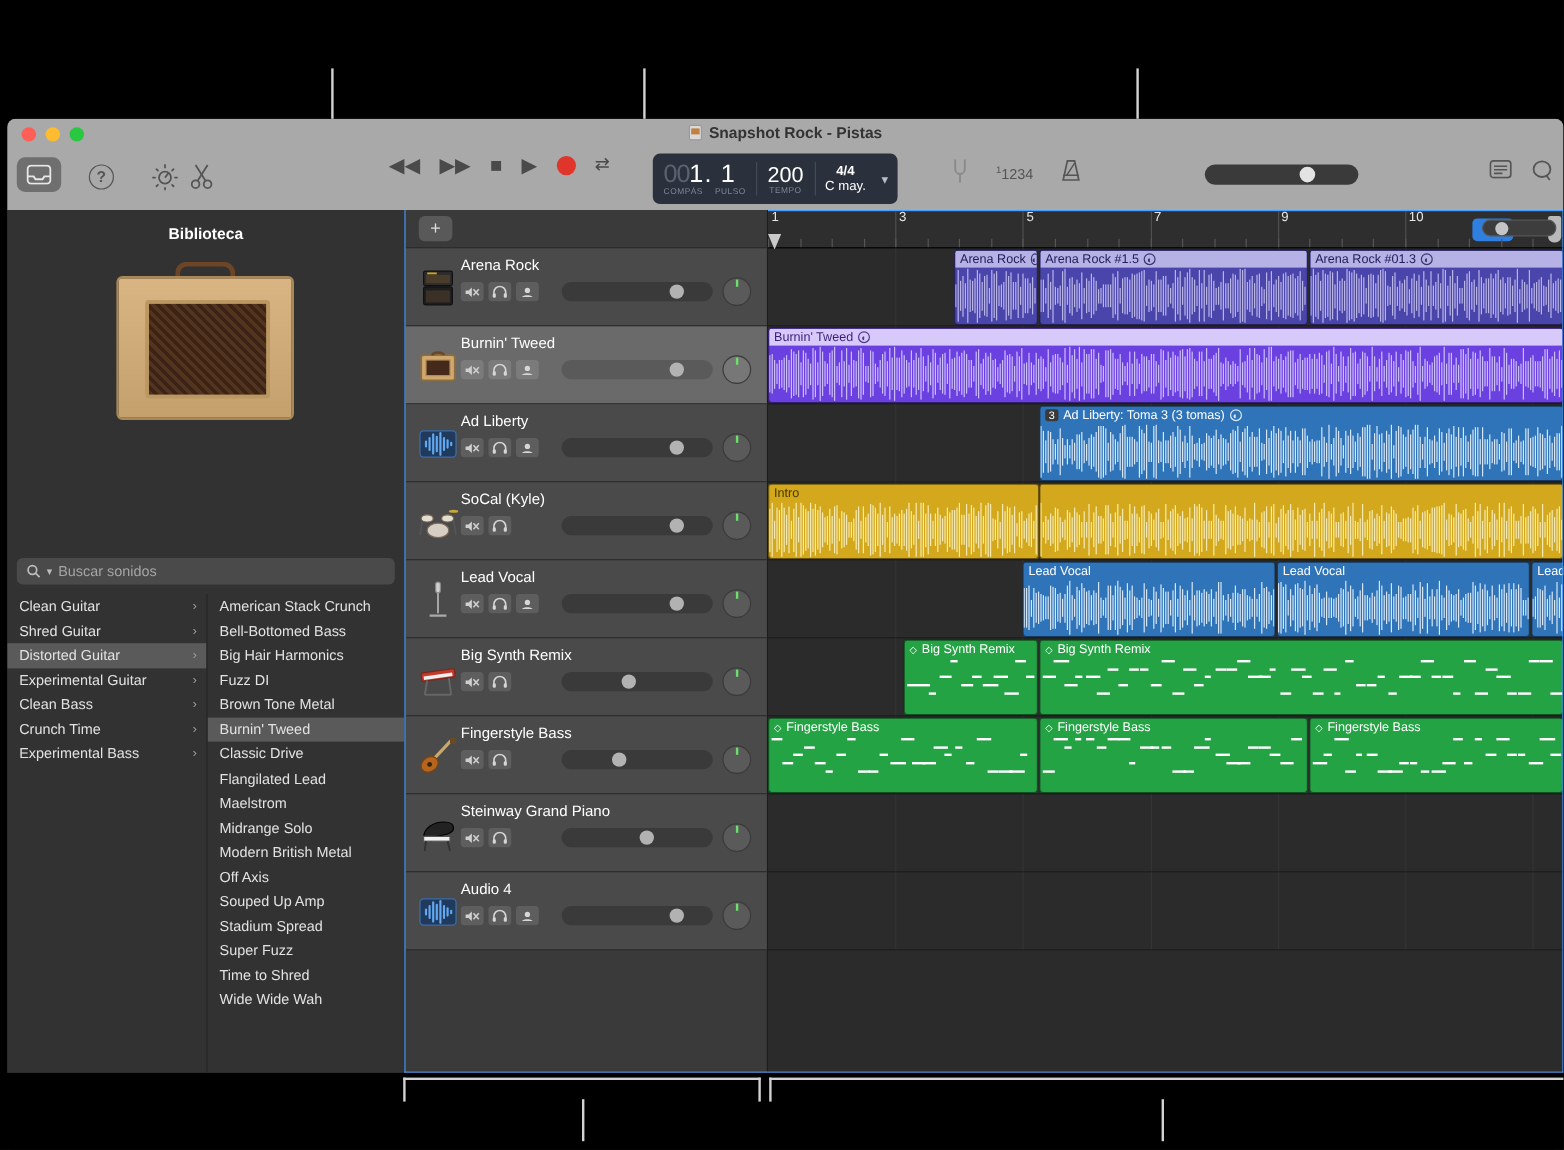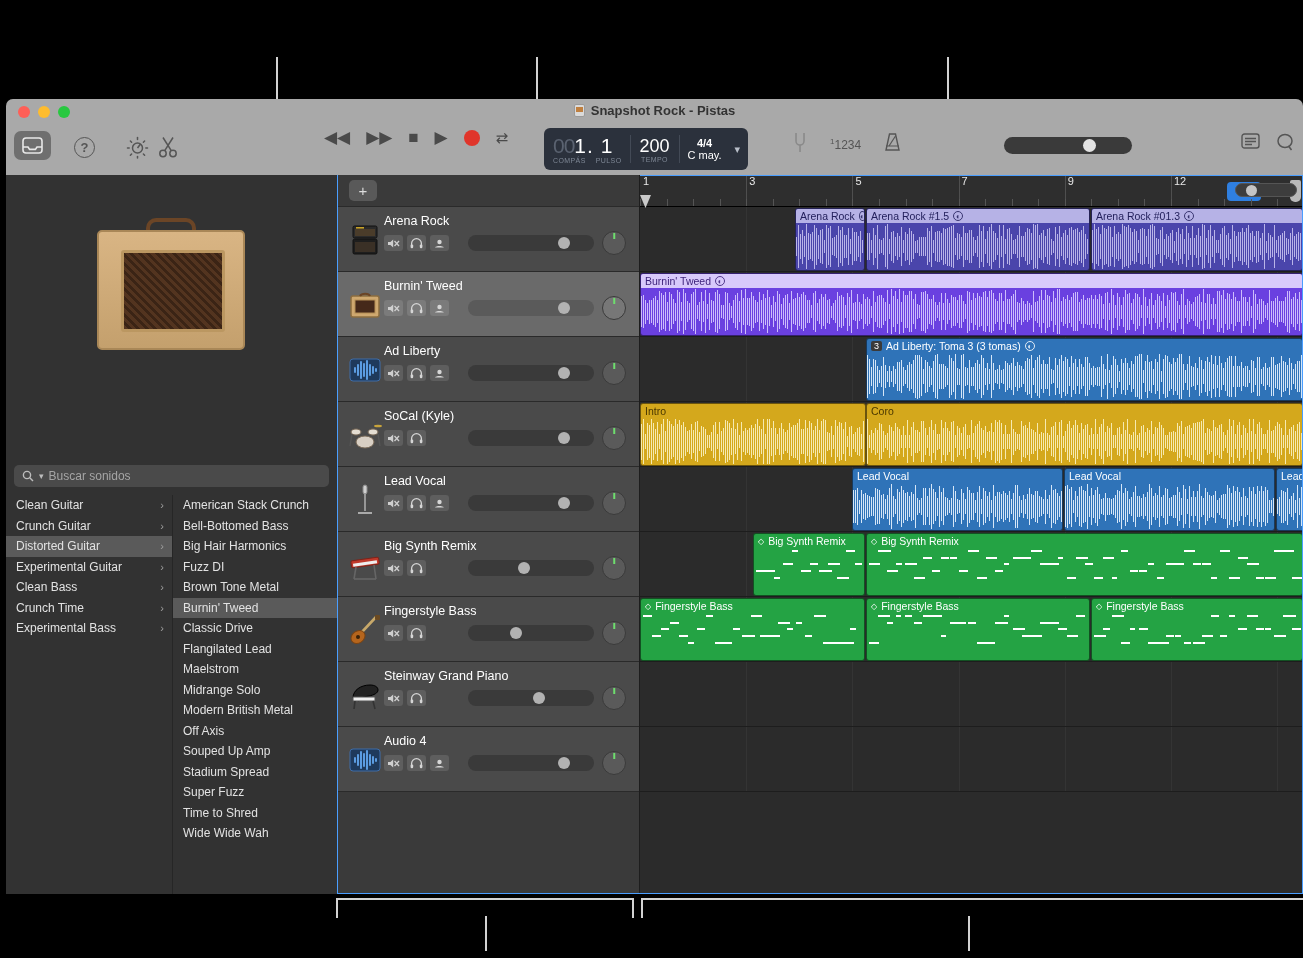--- a/index.html
+++ b/index.html
@@ -309,20 +309,21 @@
             <svg width="18" height="18" viewBox="0 0 18 18">
               <ellipse cx="9" cy="8" rx="7" ry="6.5" fill="none" stroke="#555" stroke-width="1.5"></ellipse>
               <line x1="12.5" y1="13" x2="15.5" y2="17" stroke="#555" stroke-width="1.5"></line>
             </svg>
           </span>
         </div>
       </div>
     </div>
 
     <div class="library">
+      <div class="libTitle">Biblioteca</div>
 
       <div class="ampArt">
         <div class="ampHandle"></div>
         <div class="ampBody">
           <div class="ampBadge"></div>
           <div class="ampGrille"></div>
         </div>
       </div>
 
       <div class="searchBox">
@@ -334,21 +335,21 @@
         <span class="searchPh">Buscar sonidos</span>
       </div>
 
       <div class="libCols">
         <div class="libCol libColL" id="catCol">
             <div class="libItem">
               <span>Clean Guitar</span>
               <span class="chev">›</span>
             </div>
             <div class="libItem">
-              <span>Crunch Guitar</span>
+              <span>Shred Guitar</span>
               <span class="chev">›</span>
             </div>
             <div class="libItem sel">
               <span>Distorted Guitar</span>
               <span class="chev">›</span>
             </div>
             <div class="libItem">
               <span>Experimental Guitar</span>
               <span class="chev">›</span>
             </div>
@@ -764,21 +765,21 @@
         </div>
       <div class="barLbl" style="left: 0px;">1</div>
           <div class="barLbl" style="left: 106.2px;">3</div>
           <div class="barLine" style="left: 106.2px;"></div>
           <div class="barLbl" style="left: 212.4px;">5</div>
           <div class="barLine" style="left: 212.4px;"></div>
           <div class="barLbl" style="left: 318.6px;">7</div>
           <div class="barLine" style="left: 318.6px;"></div>
           <div class="barLbl" style="left: 424.8px;">9</div>
           <div class="barLine" style="left: 424.8px;"></div>
-          <div class="barLbl" style="left: 531px;">12</div>
+          <div class="barLbl" style="left: 531px;">10</div>
           <div class="barLine" style="left: 531px;"></div>
           <div class="tick" style="left: 0px;"></div>
           <div class="tick" style="left: 26.55px;"></div>
           <div class="tick" style="left: 53.1px;"></div>
           <div class="tick" style="left: 79.65px;"></div>
           <div class="tick" style="left: 106.2px;"></div>
           <div class="tick" style="left: 132.75px;"></div>
           <div class="tick" style="left: 159.3px;"></div>
           <div class="tick" style="left: 185.85px;"></div>
           <div class="tick" style="left: 212.4px;"></div>
@@ -1801,23 +1802,20 @@
                   <i style="left:214px;width:1px;height:20.0px;bottom:13.5px;background:#f6eab0"></i>
                   <i style="left:216px;width:1px;height:26.7px;bottom:10.1px;background:#f6eab0"></i>
                   <i style="left:218px;width:1px;height:28.9px;bottom:9.1px;background:#f6eab0"></i>
                   <i style="left:220px;width:1px;height:14.4px;bottom:16.3px;background:#f6eab0"></i>
                   <i style="left:222px;width:1px;height:41.5px;bottom:2.8px;background:#f6eab0"></i>
                   <i style="left:224px;width:1px;height:31.7px;bottom:7.7px;background:#f6eab0"></i>
                 </div>
               </div>
             </div>
             <div class="region r-yellow" style="left: 226px; width: 437px;">
-              <div class="rName">
-                <span>Coro</span>
-              </div>
               <div style="position: absolute; inset: 15px 0px 0px;">
                 <div class="wf">
                   <i style="left:0px;width:1px;height:44.2px;bottom:1.4px;background:#f6eab0"></i>
                   <i style="left:2px;width:1px;height:13.3px;bottom:16.9px;background:#f6eab0"></i>
                   <i style="left:4px;width:1px;height:22.3px;bottom:12.4px;background:#f6eab0"></i>
                   <i style="left:6px;width:1px;height:17.8px;bottom:14.6px;background:#f6eab0"></i>
                   <i style="left:8px;width:1px;height:27.9px;bottom:9.6px;background:#f6eab0"></i>
                   <i style="left:10px;width:1px;height:23.0px;bottom:12.0px;background:#f6eab0"></i>
                   <i style="left:12px;width:1px;height:36.4px;bottom:5.3px;background:#f6eab0"></i>
                   <i style="left:14px;width:1px;height:35.8px;bottom:5.6px;background:#f6eab0"></i>

